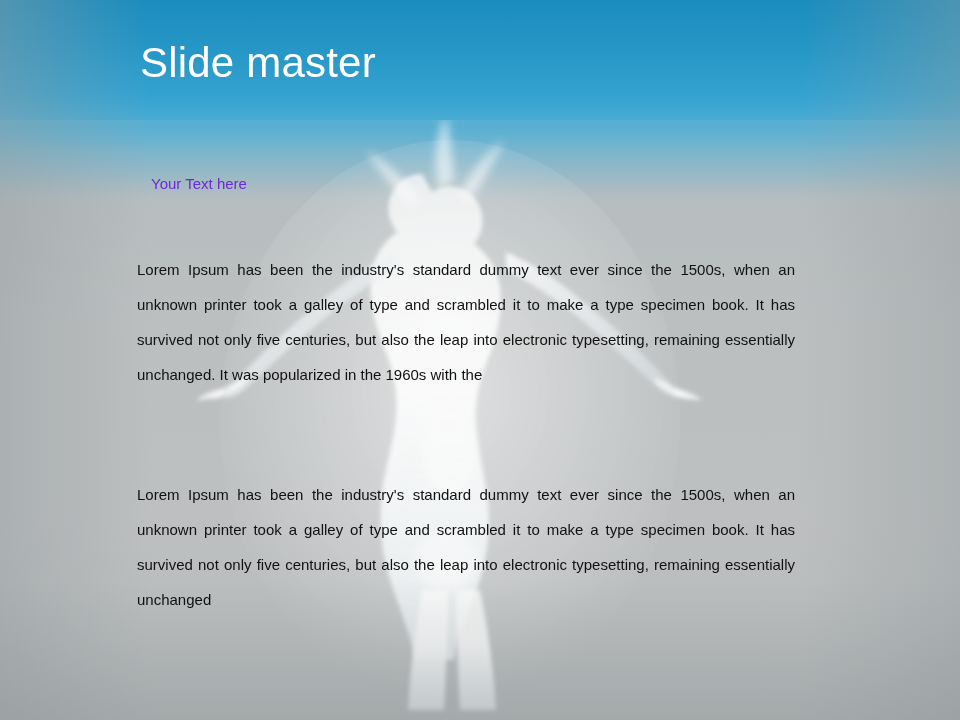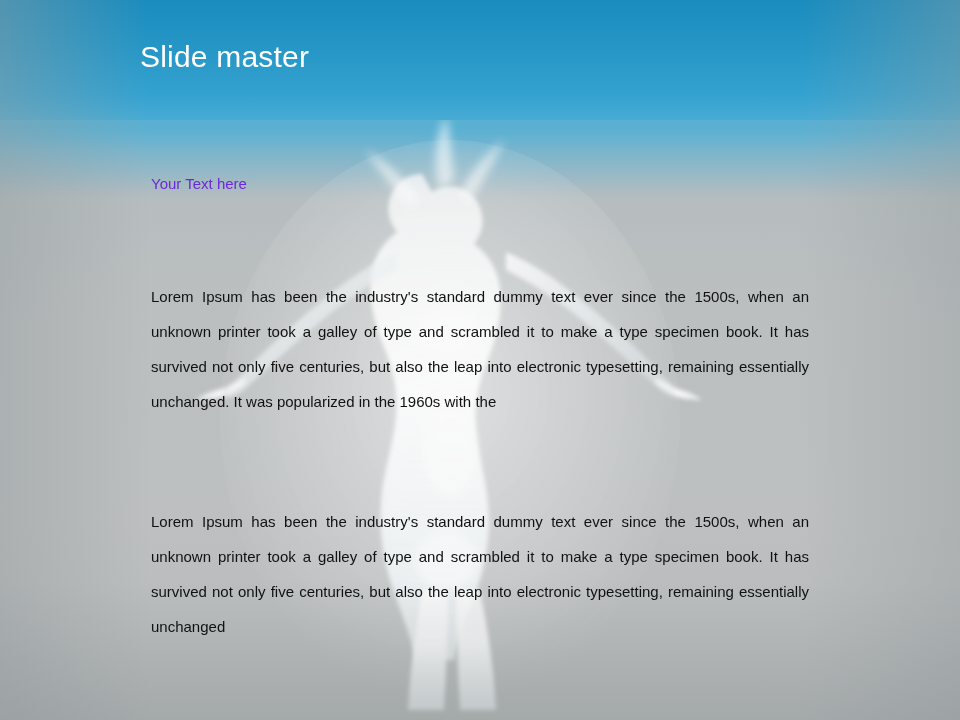--- a/index.html
+++ b/index.html
@@ -78,45 +78,44 @@
     position:absolute; left:0; bottom:0; width:960px; height:140px;
     background: linear-gradient(to top, rgba(140,148,150,0.40), rgba(180,186,188,0));
     pointer-events:none;
   }
 
   
   .title {
     position: absolute;
     left: 140px;
     top: 40px;
-    font-size: 30px;
+    font-size: 42px;
     line-height: 1.1;
     color: #ffffff;
     font-weight: 400;
     letter-spacing: 0.2px;
     white-space: nowrap;
   }
   .subtitle {
     position: absolute;
     left: 151px;
     top: 173px;
     font-size: 15px;
     color: #6d28d9;
     line-height: 1.4;
   }
   .body-block {
     position: absolute;
-    left: 151px;
+    left: 137px;
     width: 658px;
     font-size: 15px;
     color: #111111;
     line-height: 2.33;
     text-align: justify;
     text-justify: inter-word;
-    margin-top: 27px;
   }
   .body-1 { top: 253px; }
   .body-2 { top: 478px; }
   .body-block p { margin: 0; }
 </style>
 </head>
 <body>
 
 <div class="slide">
 

